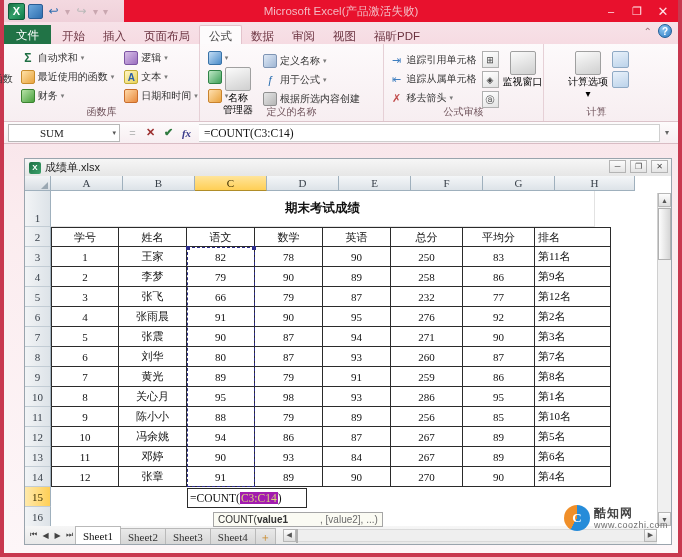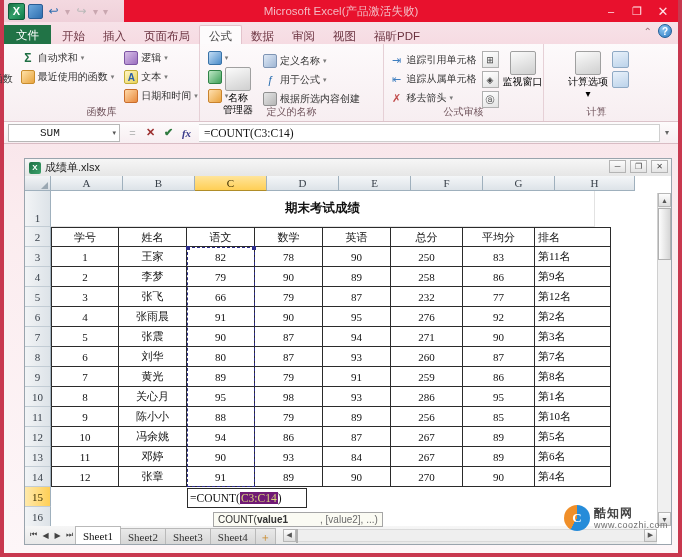--- a/index.html
+++ b/index.html
@@ -185,21 +185,21 @@
     background:linear-gradient(to bottom,#fdfbfc,#f7eef1);
     border-bottom:1px solid #d9bcc4;
     padding:0 4px;
   }
   .namebox {
     width:112px; height:18px; background:#fff;
     border:1px solid #b7b7b7;
     display:flex; align-items:center; justify-content:space-between;
     padding:0 3px; font-size:11px; font-family:"Liberation Serif",serif;
   }
-  .namebox .nbtext { padding-left:28px; color:#222;font-family:Liberation Mono, monospace;}
+  .namebox .nbtext { padding-left:28px; color:#222;}
   .namebox .nbarrow { color:#555; font-size:7px;}
   .fbtns { display:flex; align-items:center; gap:7px; padding:0 7px; }
   .fbtn { font-size:11px; color:#777; width:11px; text-align:center;}
   .fbtn.x { color:#9c3030; font-weight:bold;}
   .fbtn.ok { color:#2f7a3f; font-weight:bold;}
   .fbtn.fx { font-family:"Liberation Serif",serif; font-style:italic; color:#3a3a8a; font-weight:bold;}
   .fcontent {
     flex:1; height:18px; background:#fff; border:1px solid #cfcfcf; border-left:none;
     display:flex; align-items:center; padding-left:5px;
     font-family:"Liberation Serif", serif; font-size:11.5px; color:#111;
@@ -304,21 +304,21 @@
   .mhandle {
     position:absolute; width:4px;height:4px;background:#2b2b8a;
   }
   .editing-cell {
     position:absolute; z-index:6;
     background:#fff; border:1px solid #2b2b2b;
     font-family:"Liberation Serif", serif; font-size:11.5px;
     display:flex; align-items:center; padding-left:2px; color:#111;
   }
   .sel-range-txt {
-    background:#701a75; color:#d8d37a; padding:0 1px;
+    background:#a21caf; color:#d8d37a; padding:0 1px;
   }
   .tooltip {
     position:absolute; z-index:7;
     background:#fbfbf3; border:1px solid #a6a6a6;
     font-size:10px; color:#333; padding:1px 4px;
     font-family:"Liberation Sans", sans-serif;
     white-space:nowrap;
   }
   .tooltip b { font-weight:bold; }
   .tooltip .dim { color:#6a6a6a;padding-left:32px; }
@@ -439,20 +439,25 @@
         </div>
         <div class="smallcol">
           <div class="sbtn">
             <span class="gi gi-sum">Σ</span>
             <span>自动求和</span>
             <span class="arw">▾</span>
           </div>
           <div class="sbtn">
             <span class="gi gi-recent"></span>
             <span>最近使用的函数</span>
+            <span class="arw">▾</span>
+          </div>
+          <div class="sbtn">
+            <span class="gi gi-fin"></span>
+            <span>财务</span>
             <span class="arw">▾</span>
           </div>
         </div>
         <div class="smallcol">
           <div class="sbtn">
             <span class="gi gi-logic"></span>
             <span>逻辑</span>
             <span class="arw">▾</span>
           </div>
           <div class="sbtn">

